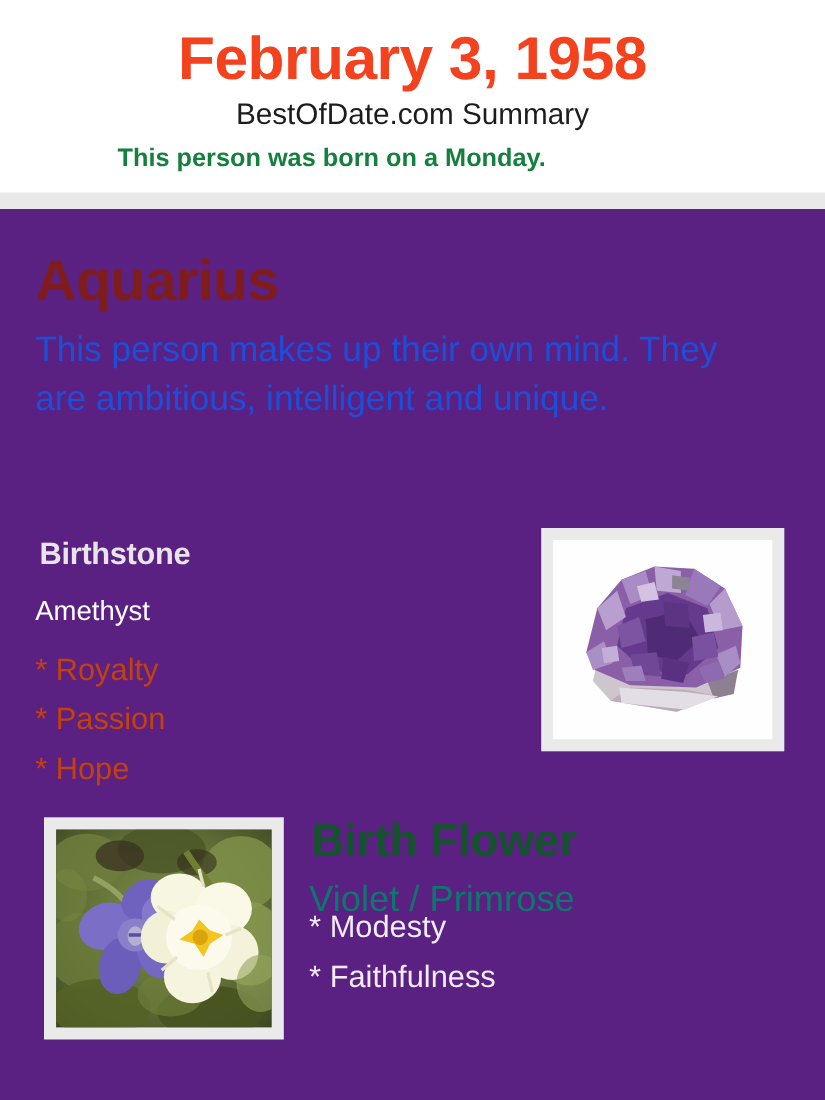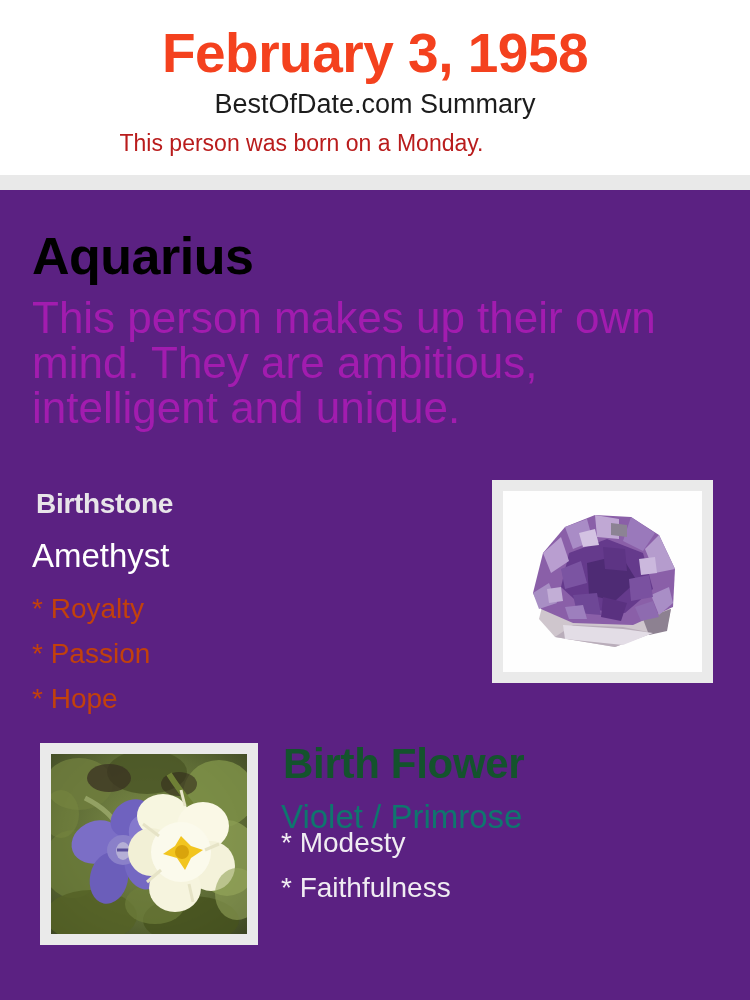--- a/index.html
+++ b/index.html
@@ -27,58 +27,58 @@
     font-size:55px; font-weight:700; letter-spacing:-0.5px;
     color:#f4411e; line-height:52px; white-space:nowrap;
   }
   #site-summary {
     position:absolute; left:0; top:88px; width:750px;
     font-size:27px; font-weight:400;
     color:#1c1c1c; line-height:33px; white-space:nowrap;
   }
   #born-day {
     position:absolute; left:0; top:129px; width:603px;
-    font-size:23px; font-weight:400;
-    color:#b91c1c; line-height:28px; white-space:nowrap;
+    font-size:23px; font-weight:700;
+    color:#15803d; line-height:28px; white-space:nowrap;
   }
 
   #divider {
     position:absolute; left:0; top:175px;
     width:750px; height:15px;
     background:#e9e9e9;
   }
 
   
   #body-panel {
     position:absolute; left:0; top:190px;
     width:750px; height:810px;
     background:#5b2182;
   }
 
   
   #zodiac-name {
     position:absolute; left:32px; top:226px;
     font-size:52px; font-weight:700; letter-spacing:-0.5px;
-    color:#000000; line-height:60px; white-space:nowrap;
+    color:#7f1d1d; line-height:60px; white-space:nowrap;
   }
   #zodiac-desc {
     position:absolute; left:32px; top:295px; width:648px;
-    font-size:44px; font-weight:400;
-    color:#a21caf; line-height:45px;
+    font-size:32px; font-weight:400;
+    color:#1d4ed8; line-height:45px;
   }
 
   
   #birthstone-heading {
     position:absolute; left:36px; top:479px;
     font-size:28px; font-weight:700; letter-spacing:-0.3px;
     color:#e8e5e9; line-height:50px; white-space:nowrap;
   }
   #birthstone-name {
     position:absolute; left:32px; top:536px;
-    font-size:33px; font-weight:400;
+    font-size:25px; font-weight:400;
     color:#ffffff; line-height:40px; white-space:nowrap;
   }
   #birthstone-traits {
     position:absolute; left:32px; top:586px;
     list-style:none;
   }
   #birthstone-traits li {
     font-size:28px; font-weight:400;
     color:#c2410c; line-height:45px; white-space:nowrap;
   }

